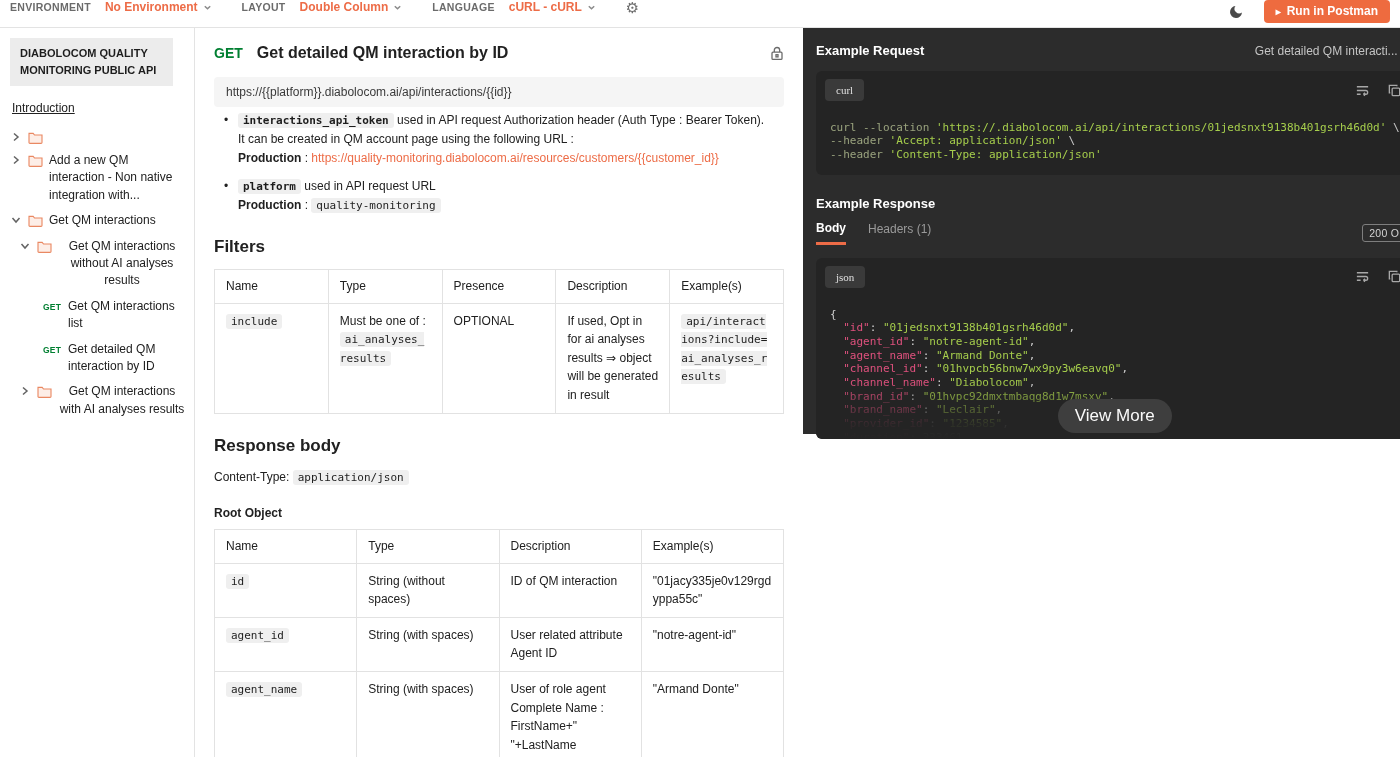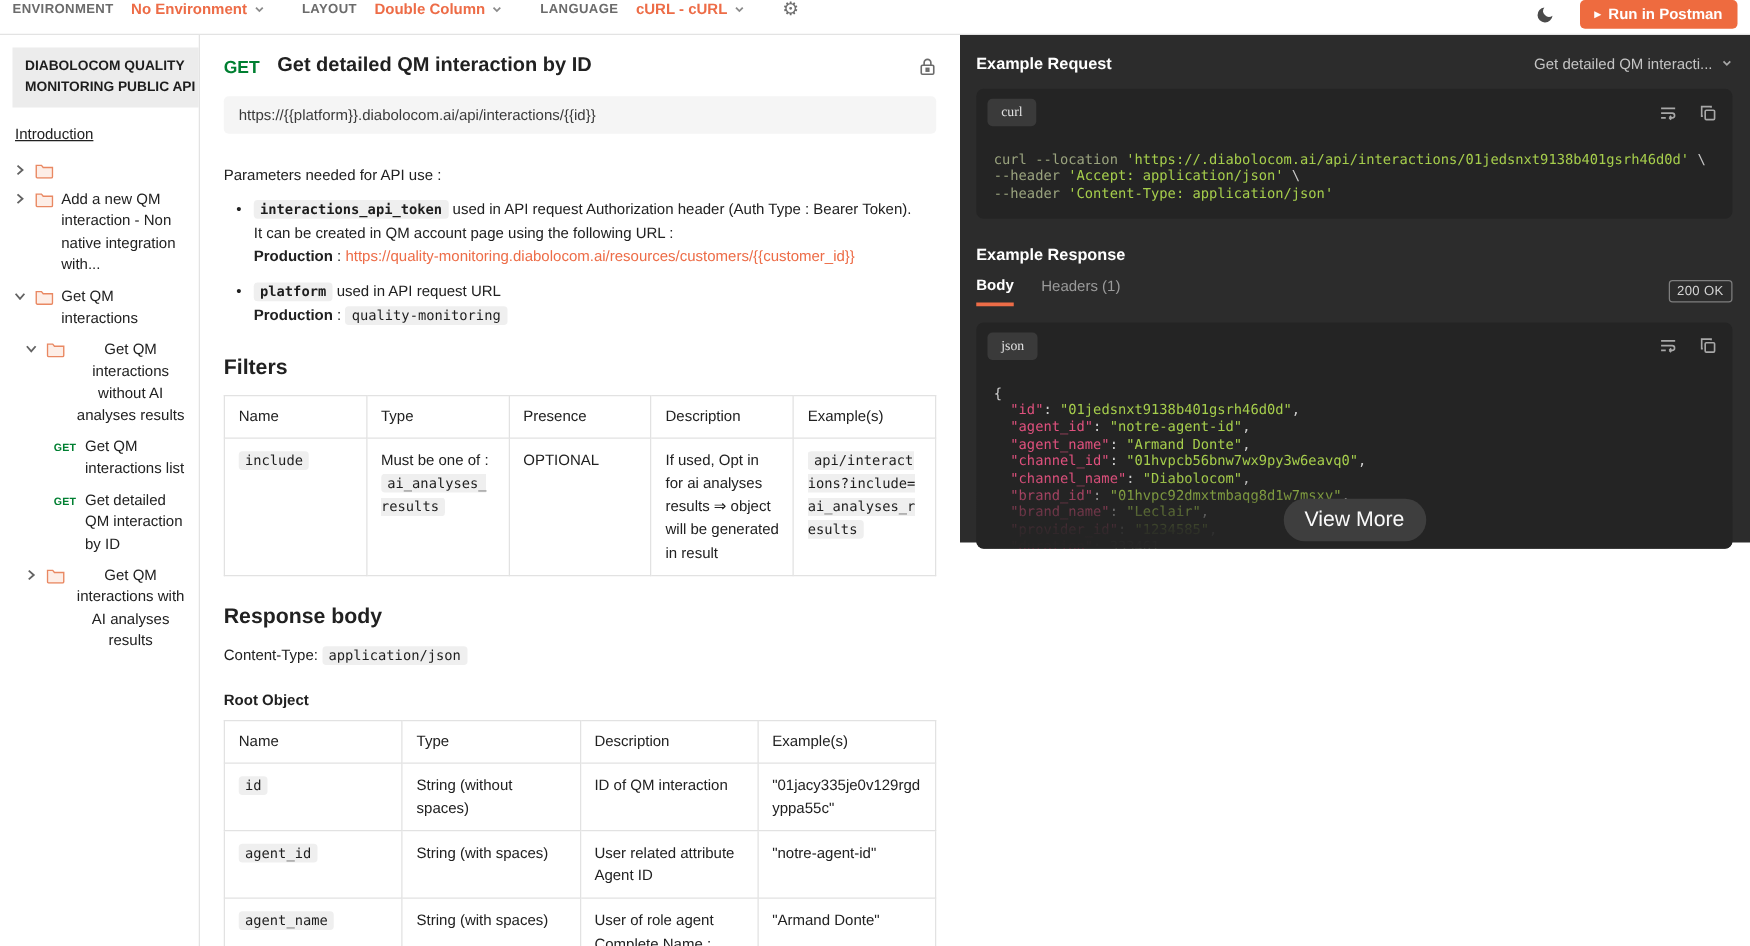--- a/index.html
+++ b/index.html
@@ -16,40 +16,40 @@
   .gear { font-size: 15px; color: #6e6e6e; cursor: pointer; line-height: 1; }
   .tb-right { margin-left: auto; display: flex; align-items: center; gap: 20px; }
   .moon { width: 16px; height: 16px; fill: #4a4a4a; cursor: pointer; }
   .run-btn { background: #EE6B3F; color: #fff; font-size: 12px; font-weight: 700;
     border: none; border-radius: 4px; padding: 4px 12px 5px; cursor: pointer; display: flex; align-items: center; gap: 6px; }
   .run-btn .tri { font-size: 10px; }
 
   .layout-row { display: flex; height: 729px; }
 
   
-  .sidebar { width: 160px; border-right: 1px solid #e3e3e3; padding: 10px 8px 0 10px; flex-shrink: 0; overflow: hidden; }
+  .sidebar { width: 195px; border-right: 1px solid #e3e3e3; padding: 10px 8px 0 10px; flex-shrink: 0; overflow: hidden; }
   .sb-title { background: #ececec; font-size: 11px; font-weight: 700; line-height: 1.55;
     padding: 7px 10px; margin-bottom: 12px; color: #1d1d1d; width: 163px; }
   .sb-intro { font-size: 12px; text-decoration: underline; color: #212121; display: inline-block; margin: 0 0 10px 2px; cursor: pointer; }
   .sb-item { display: flex; align-items: flex-start; gap: 6px; padding: 4px 0; font-size: 12px;
     line-height: 1.45; cursor: pointer; color: #212121; }
   .sb-item .tchev { width: 12px; height: 12px; flex-shrink: 0; margin-top: 2px; stroke: #636363; fill: none; stroke-width: 1.5; }
   .folder { width: 15px; height: 13px; flex-shrink: 0; margin-top: 2px; }
   .get-badge { font-size: 8.5px; font-weight: 700; color: #007F31; letter-spacing: .2px; margin-top: 3px; flex-shrink: 0; width: 19px; }
   .ind-1 { padding-left: 9px; text-align: center; }
   .ind-2 { padding-left: 33px; }
 
   
   .main { width: 608px; padding: 16px 19px 0; flex-shrink: 0; overflow: hidden; }
   .endpoint-head { display: flex; align-items: center; gap: 14px; margin-bottom: 15px; }
   .method { color: #007F31; font-size: 14px; font-weight: 700; }
   .ep-title { font-size: 16px; font-weight: 700; flex: 1; }
   .lock { width: 14px; height: 15px; stroke: #6b6b6b; fill: none; stroke-width: 1.3; }
   .url-bar { background: #f5f5f5; border-radius: 4px; font-size: 12px; color: #3a3a3a;
-    padding: 8px 12px; margin-bottom: 24px; }
+    padding: 8px 12px; margin-bottom: 4px; }
   .para { font-size: 12px; line-height: 1.5; margin-bottom: 9px; }
   ul.params { list-style: none; margin: 0 0 14px 10px; }
   ul.params li { font-size: 12px; line-height: 1.6; padding-left: 14px; position: relative; margin-bottom: 8px; }
   ul.params li::before { content: "•"; position: absolute; left: 0; top: 0; font-size: 12px; }
   .chip { font-family: "DejaVu Sans Mono", "Liberation Mono", monospace; font-size: 11px;
     background: #efefef; border-radius: 3px; padding: 1px 5px; color: #1d1d1d; }
   .chip.b { font-weight: 700; }
   .bold { font-weight: 700; }
   .olink { color: #ED6C47; cursor: pointer; text-decoration: none; }
   h2.sec { font-size: 17px; font-weight: 700; margin: 22px 0 12px; }
@@ -209,21 +209,20 @@
       <span class="method">GET</span>
       <span class="ep-title">Get detailed QM interaction by ID</span>
       <svg class="lock" viewBox="0 0 14 15">
         <rect x="2" y="6.2" width="10" height="7.2" rx="1"></rect>
           <path d="M4.3 6V4.2a2.7 2.7 0 0 1 5.4 0V6"></path>
           <rect x="6" y="8.7" width="2" height="2.2"></rect>
       </svg>
     </div>
     <div class="url-bar">https://{{platform}}.diabolocom.ai/api/interactions/{{id}}</div>
 
-    <p class="para">Parameters needed for API use :</p>
     <ul class="params">
       <li>
         <span class="chip b">interactions_api_token</span><span> used in API request Authorization header (Auth Type : Bearer Token).</span><br>
         <span>It can be created in QM account page using the following URL :</span><br>
         <span class="bold">Production</span><span> : </span><a class="olink">https://quality-monitoring.diabolocom.ai/resources/customers/{{customer_id}}</a>
       </li>
       <li>
         <span class="chip b">platform</span><span> used in API request URL</span><br>
         <span class="bold">Production</span><span> : </span><span class="chip">quality-monitoring</span>
       </li>

